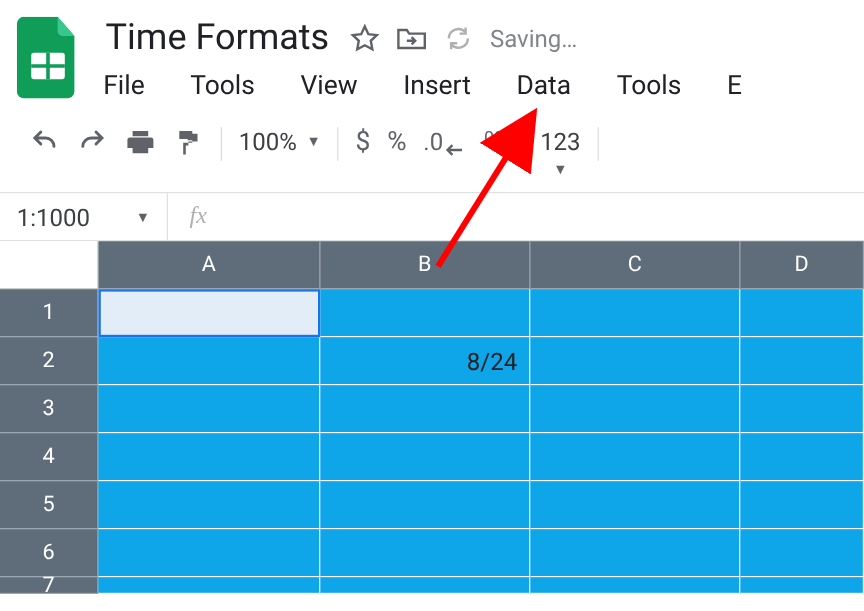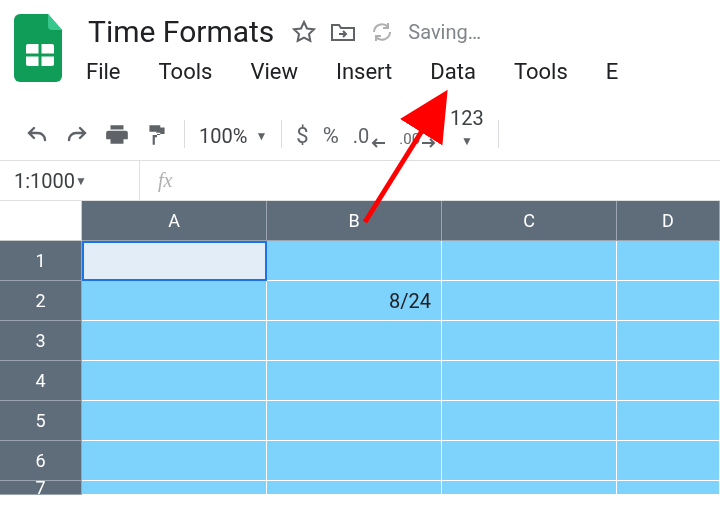--- a/index.html
+++ b/index.html
@@ -51,21 +51,21 @@
     display: flex;
     gap: 38px;
     padding: 8px 0 10px 2px;
     font-size: 22px;
     color: #202124;
   }
   .menubar span { cursor: pointer; }
   
   .toolbar {
     display: flex;
-    align-items: flex-end;
+    align-items: flex-start;
     gap: 14px;
     padding: 12px 18px 12px 24px;
     border-bottom: 1px solid #e0e0e0;
     color: #5f6368;
     font-size: 20px;
   }
   .tb-sep {
     width: 1px;
     height: 28px;
     background: #dadce0;
@@ -94,20 +94,21 @@
     border-bottom: 1px solid #e0e0e0;
     height: 40px;
   }
   .name-box {
     width: 140px;
     padding: 0 14px;
     font-size: 20px;
     color: #3c4043;
     display:flex;
     align-items:center;
+    justify-content:space-between;
     border-right: 1px solid #e0e0e0;
     height: 100%;
   }
   .fx-label {
     font-family: serif;
     font-style: italic;
     color: #b0b0b0;
     font-size: 20px;
     padding: 0 18px;
   }
@@ -132,21 +133,21 @@
     background: #5f6d7a;
     color:#fff;
     display:flex;
     align-items:center;
     justify-content:center;
     font-size:18px;
     border-bottom:1px solid #9aa5b1;
     border-right:1px solid #9aa5b1;
   }
   .cell {
-    background: #7dd3fc;
+    background: #0ea5e9;
     border-right: 1px solid #fff;
     border-bottom: 1px solid #fff;
     display:flex;
     align-items:center;
     justify-content:flex-end;
     padding: 0 10px;
     font-size: 20px;
     color:#202124;
   }
   .cell.selected {

